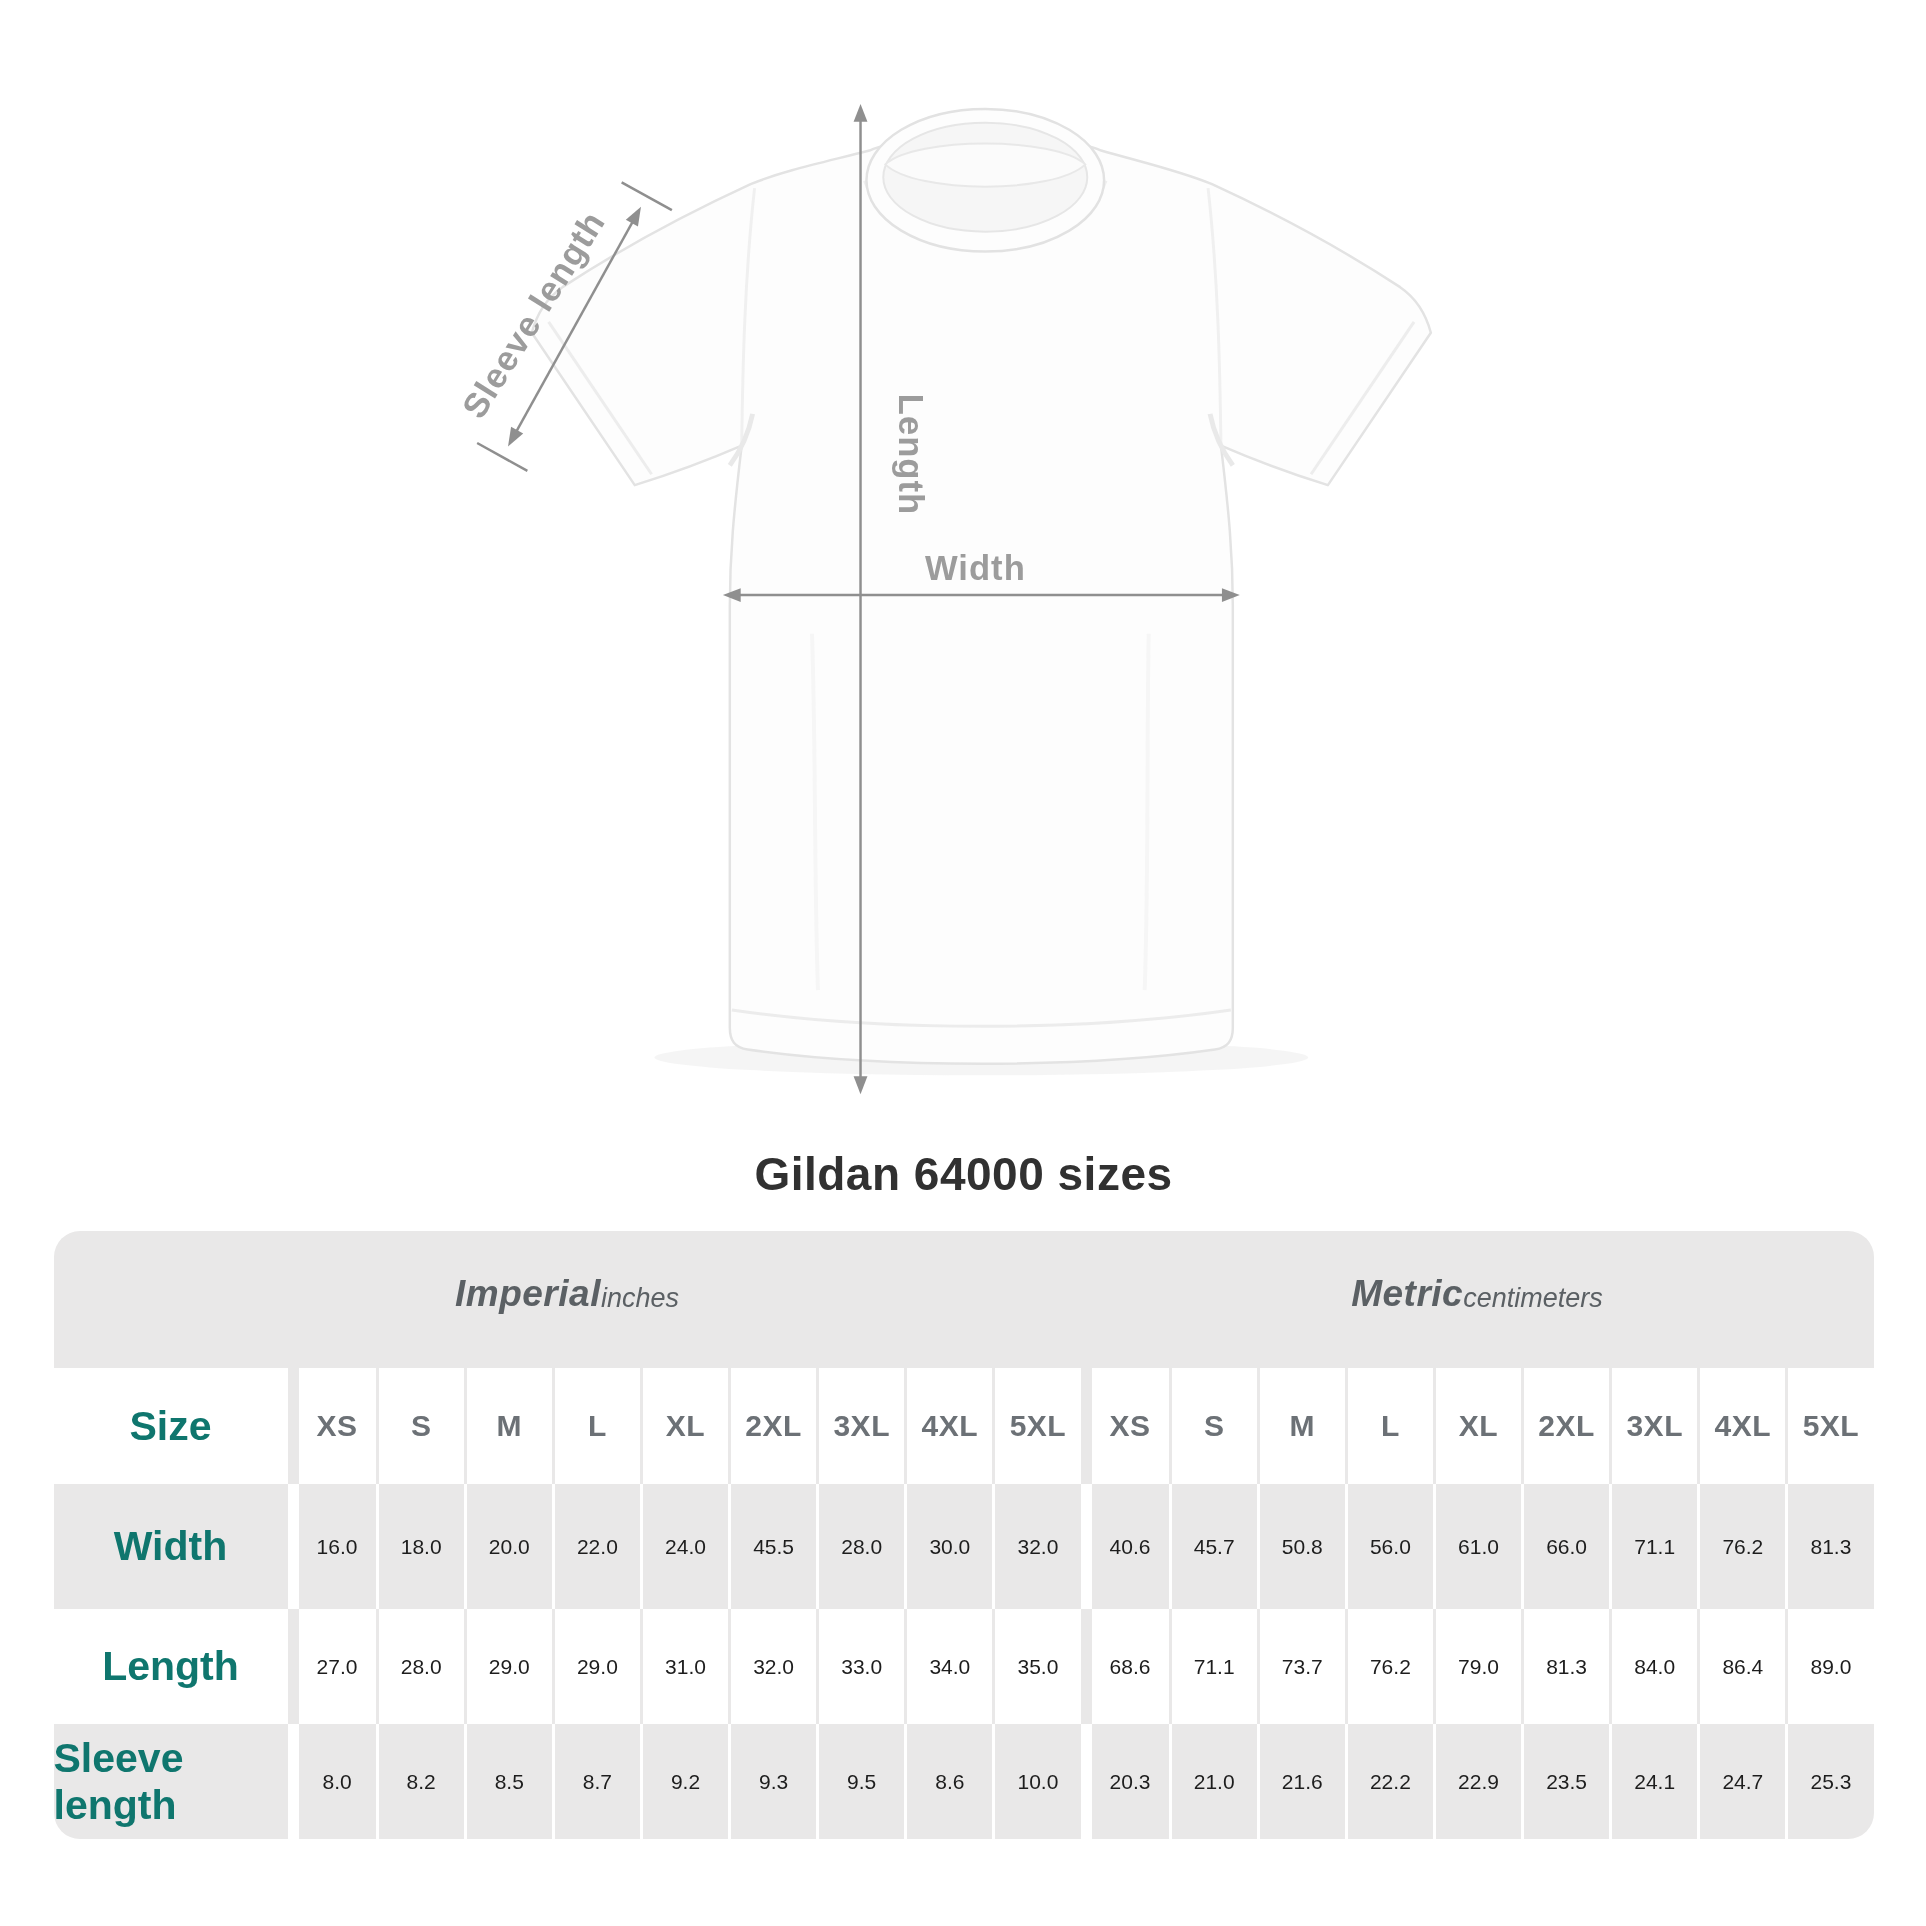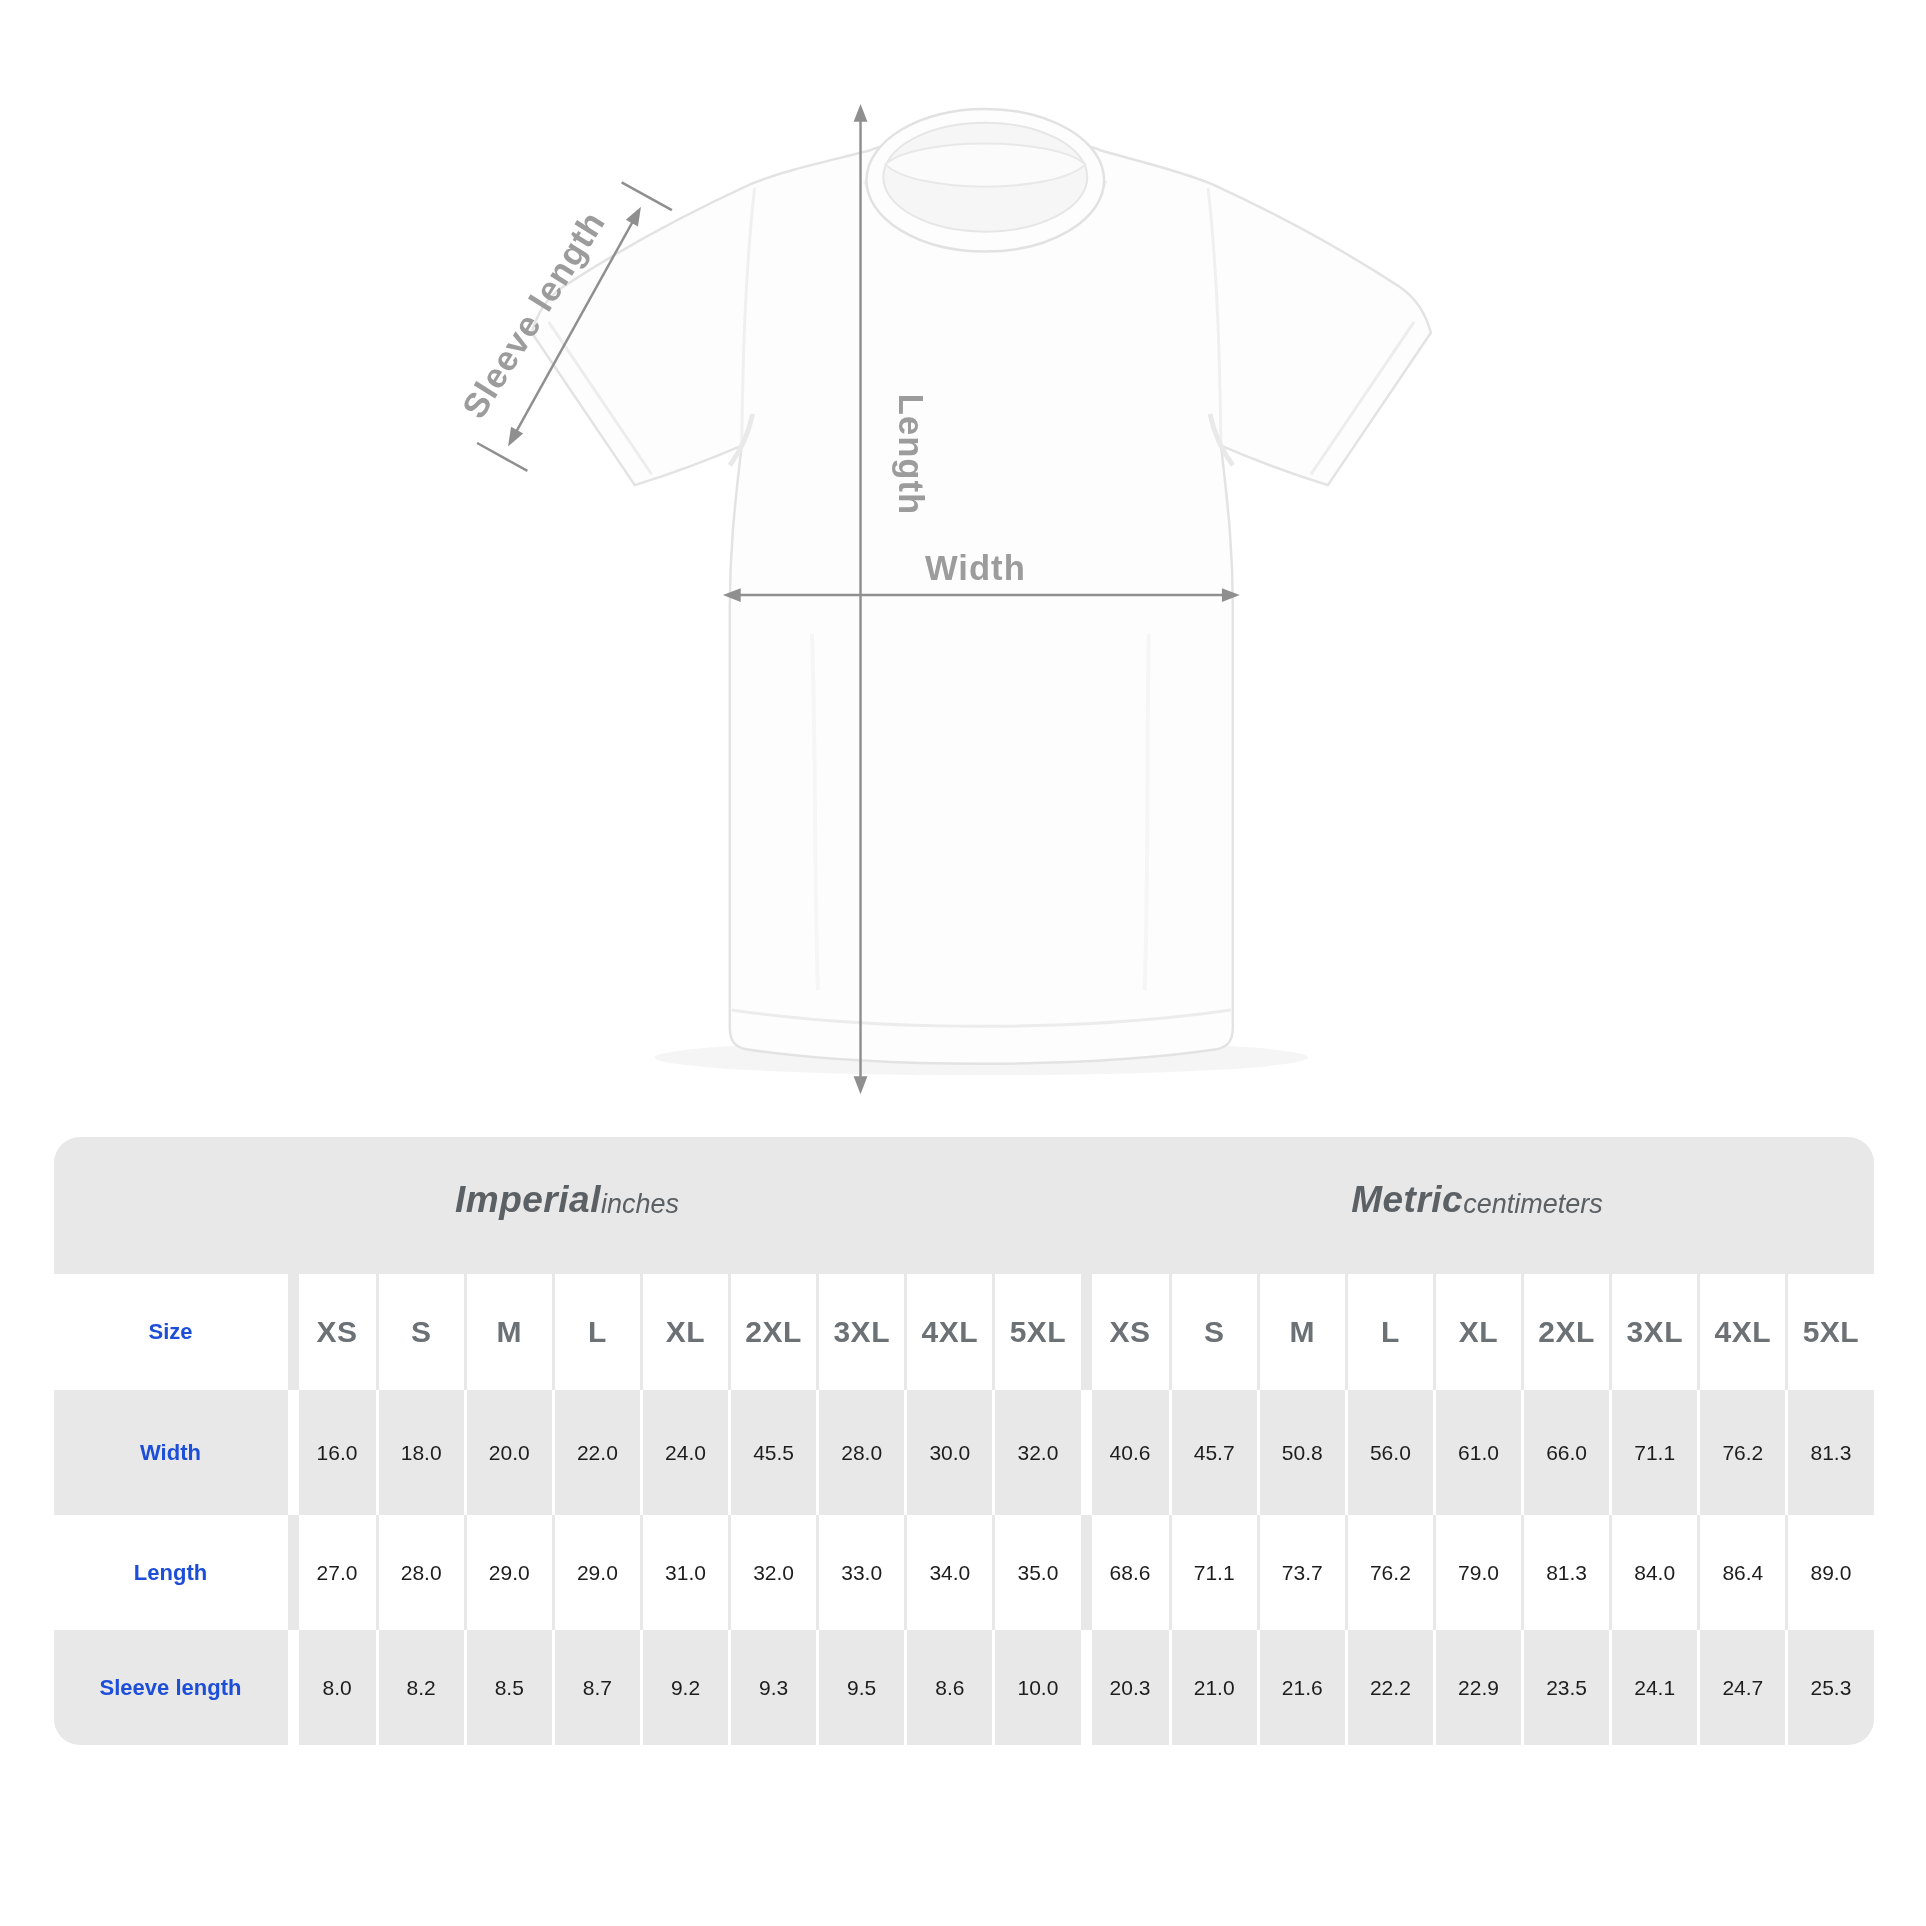--- a/index.html
+++ b/index.html
@@ -41,21 +41,21 @@
     display:flex;flex-direction:row;align-items:center;justify-content:center;
     padding-bottom:12px;
   }
   .sec-imperial{grid-column:span 10;}
   .sec-metric{grid-column:span 9;}
   .sec-title{font-size:37px;font-weight:bold;font-style:italic;color:#5b6064;letter-spacing:0.5px;}
   .sec-unit{font-size:27px;font-style:italic;color:#5b6064;margin-top:10px;}
 
   .lab{
     display:flex;align-items:center;justify-content:center;
-    font-weight:bold;font-size:22px;color:#1d4ed8;
+    font-weight:bold;font-size:41px;color:#0f766e;
   }
   .cell{
     display:flex;align-items:center;justify-content:center;
     border-left:3px solid;
   }
   .head{font-weight:bold;font-size:30px;color:#6c7176;letter-spacing:0.5px;}
   .num{font-size:21px;color:#1d1d1d;}
   .rw{background:#ffffff;}
   .rw.cell{border-left-color:#e9e8e8;}
   .rg.cell{border-left-color:#ffffff;}
@@ -128,20 +128,21 @@
 
       <g>
         <line class="measure-line" x1="743" y1="601" x2="1239" y2="601"></line>
         <polygon class="measure-head" points="730,601 748,594 748,608"></polygon>
         <polygon class="measure-head" points="1252,601 1234,594 1234,608"></polygon>
       </g>
       <text class="measure-label" x="985" y="586" text-anchor="middle">Width</text>
     </svg>
   </figure>
 
+  <h1 class="title">Gildan 64000 sizes</h1>
 
   <div class="sizes-table">
 
     <div class="sec sec-imperial">
       <div class="sec-title">Imperial</div>
       <div class="sec-unit">inches</div>
     </div>
     <div class="sec sec-metric">
       <div class="sec-title">Metric</div>
       <div class="sec-unit">centimeters</div>

